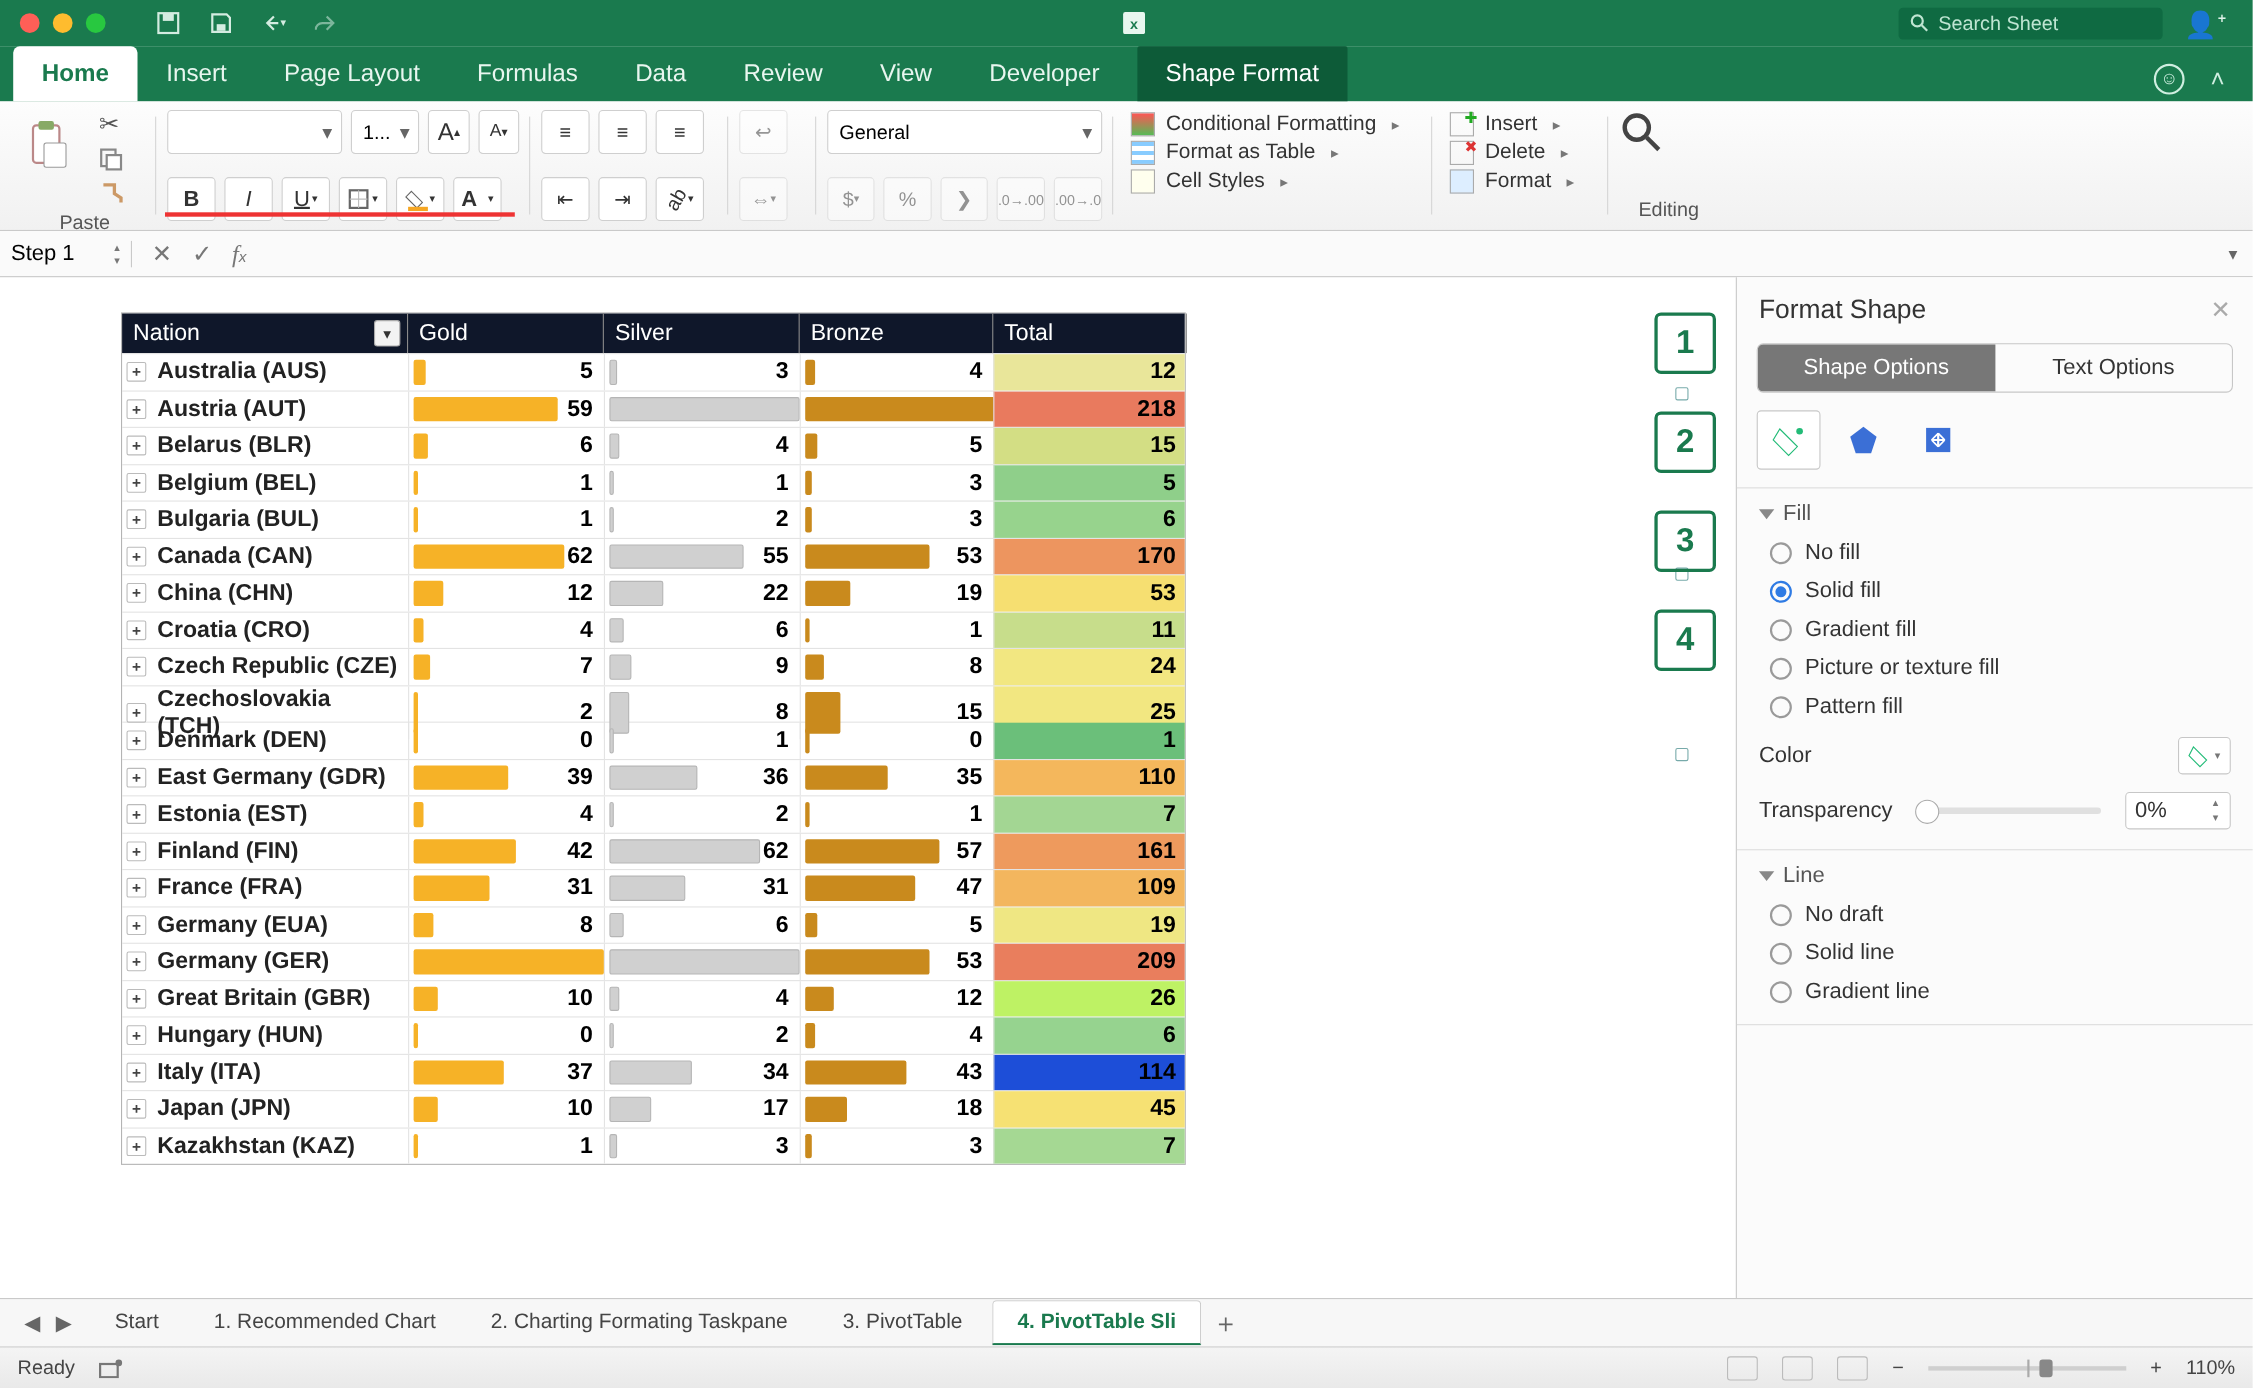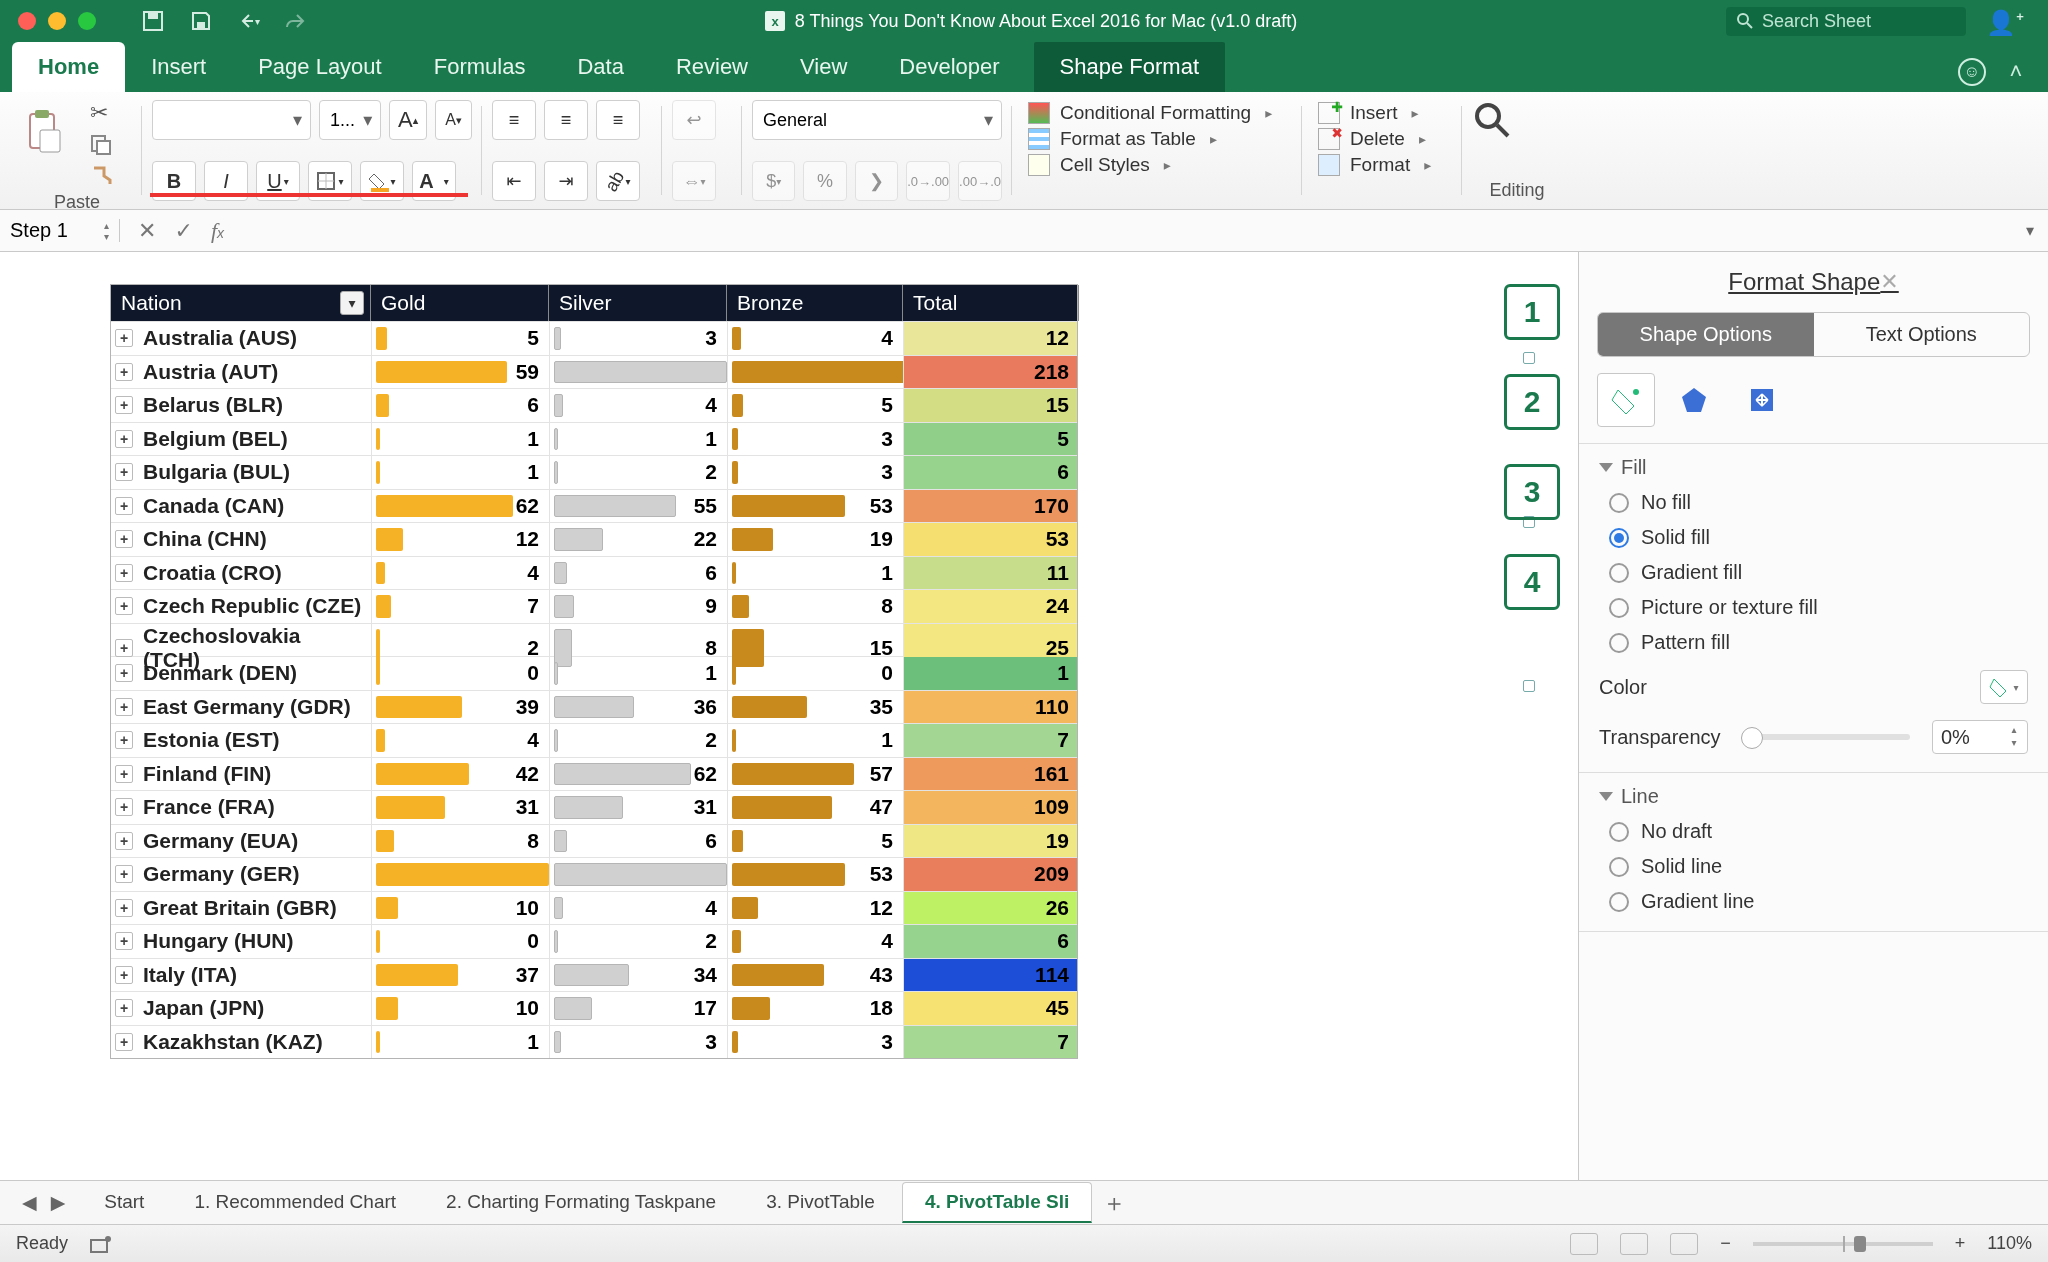--- a/index.html
+++ b/index.html
@@ -71,21 +71,21 @@
 .pt .exp { width: 18px; height: 18px; border: 1px solid #bbb; background: #fff; color: #444; font-size: 14px; display: flex; align-items: center; justify-content: center; border-radius: 2px; margin-left: 4px; }
 .cell { position: relative; display: flex; align-items: center; justify-content: flex-end; padding: 0 10px; font-weight: 700; border-left: 1px solid #e3e3e3; }
 .cell .bar { position: absolute; left: 4px; top: 5px; bottom: 5px; border-radius: 2px; }
 .gold .bar { background: #f6b227; }
 .silver .bar { background: #d0d0d0; border: 1px solid #b5b5b5; }
 .bronze .bar { background: #c98a1d; }
 .total { font-weight: 800; }
 
 
 .pane { width: 470px; border-left: 1px solid #c9c9c9; background: #fbfbfb; display: flex; flex-direction: column; font-size: 20px; color: #333; }
-.pane .phdr { display: flex; align-items: center; justify-content: center; padding: 16px 20px; text-decoration: underline; }
+.pane .phdr { display: flex; align-items: center; justify-content: space-between; padding: 16px 20px; }
 .pane .phdr h2 { font-size: 24px; font-weight: 500; }
 .closex { color: #aaa; font-size: 22px; cursor: pointer; }
 .tabpair { margin: 0 18px; display: flex; border: 1px solid #c7c7c7; border-radius: 6px; overflow: hidden; }
 .tabpair div { flex: 1; text-align: center; padding: 10px 0; font-size: 20px; }
 .tabpair .on { background: #777; color: #fff; }
 .iconrow { display: flex; gap: 10px; padding: 16px 18px; border-bottom: 1px solid #ddd; }
 .iconrow .it { width: 58px; height: 54px; border: 1px solid transparent; border-radius: 4px; display: flex; align-items: center; justify-content: center; }
 .iconrow .it.sel { border-color: #c7c7c7; background: #fff; }
 .section { border-bottom: 1px solid #ddd; padding: 12px 20px 18px; }
 .section h3 { font-size: 20px; font-weight: 500; color: #555; display: flex; align-items: center; gap: 8px; margin-bottom: 12px; }
@@ -152,21 +152,20 @@
         <svg width="22" height="22">
           <path d="M11 5l6 6-6 6M17 11H7a6 6 0 0 0-6 6" fill="none" stroke="#dff3e9" stroke-width="2"></path>
         </svg>
       </span>
   </div>
   <div class="title-center">
     <svg width="20" height="20">
         <rect width="20" height="20" rx="2" fill="#e8f6ef"></rect>
         <text x="10" y="15" text-anchor="middle" font-size="13" fill="#1a7a4e" font-weight="bold">x</text>
       </svg>
-    <span>8 Things You Don't Know About Excel 2016 for Mac (v1.0 draft)</span>
   </div>
   <div class="title-right">
     <div class="searchbox">
       <svg width="18" height="18">
           <circle cx="7" cy="7" r="5" fill="none" stroke="#bfe5d2" stroke-width="2"></circle>
           <line x1="11" y1="11" x2="16" y2="16" stroke="#bfe5d2" stroke-width="2"></line>
         </svg>
       <input placeholder="Search Sheet" style="">
     </div>
     <span style="color:#dff3e9;font-size:24px">👤⁺</span>

